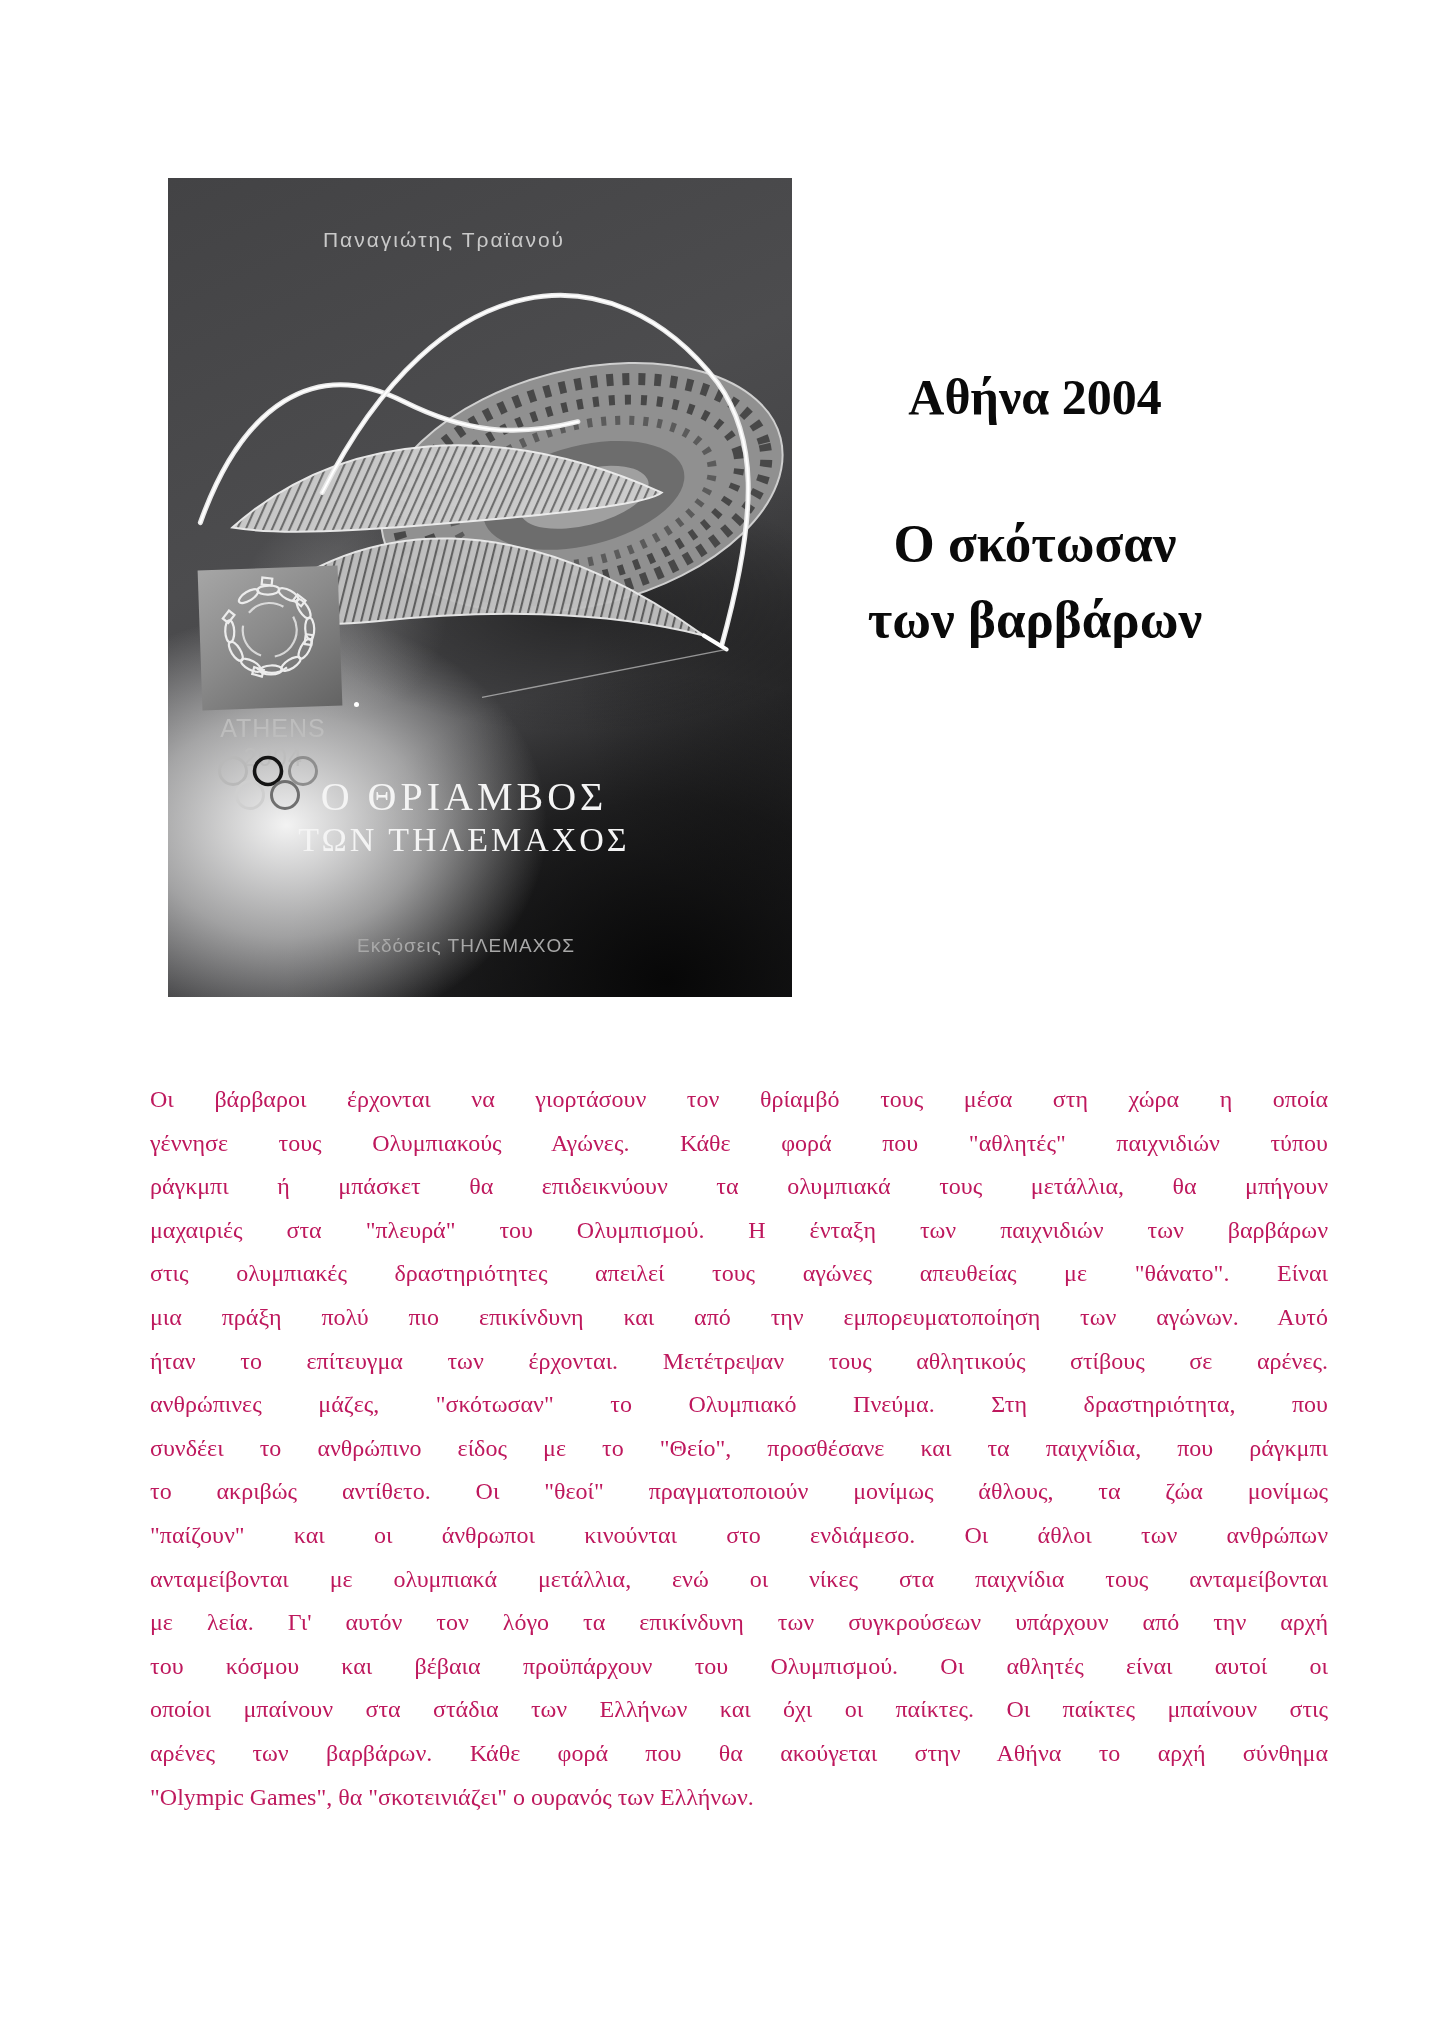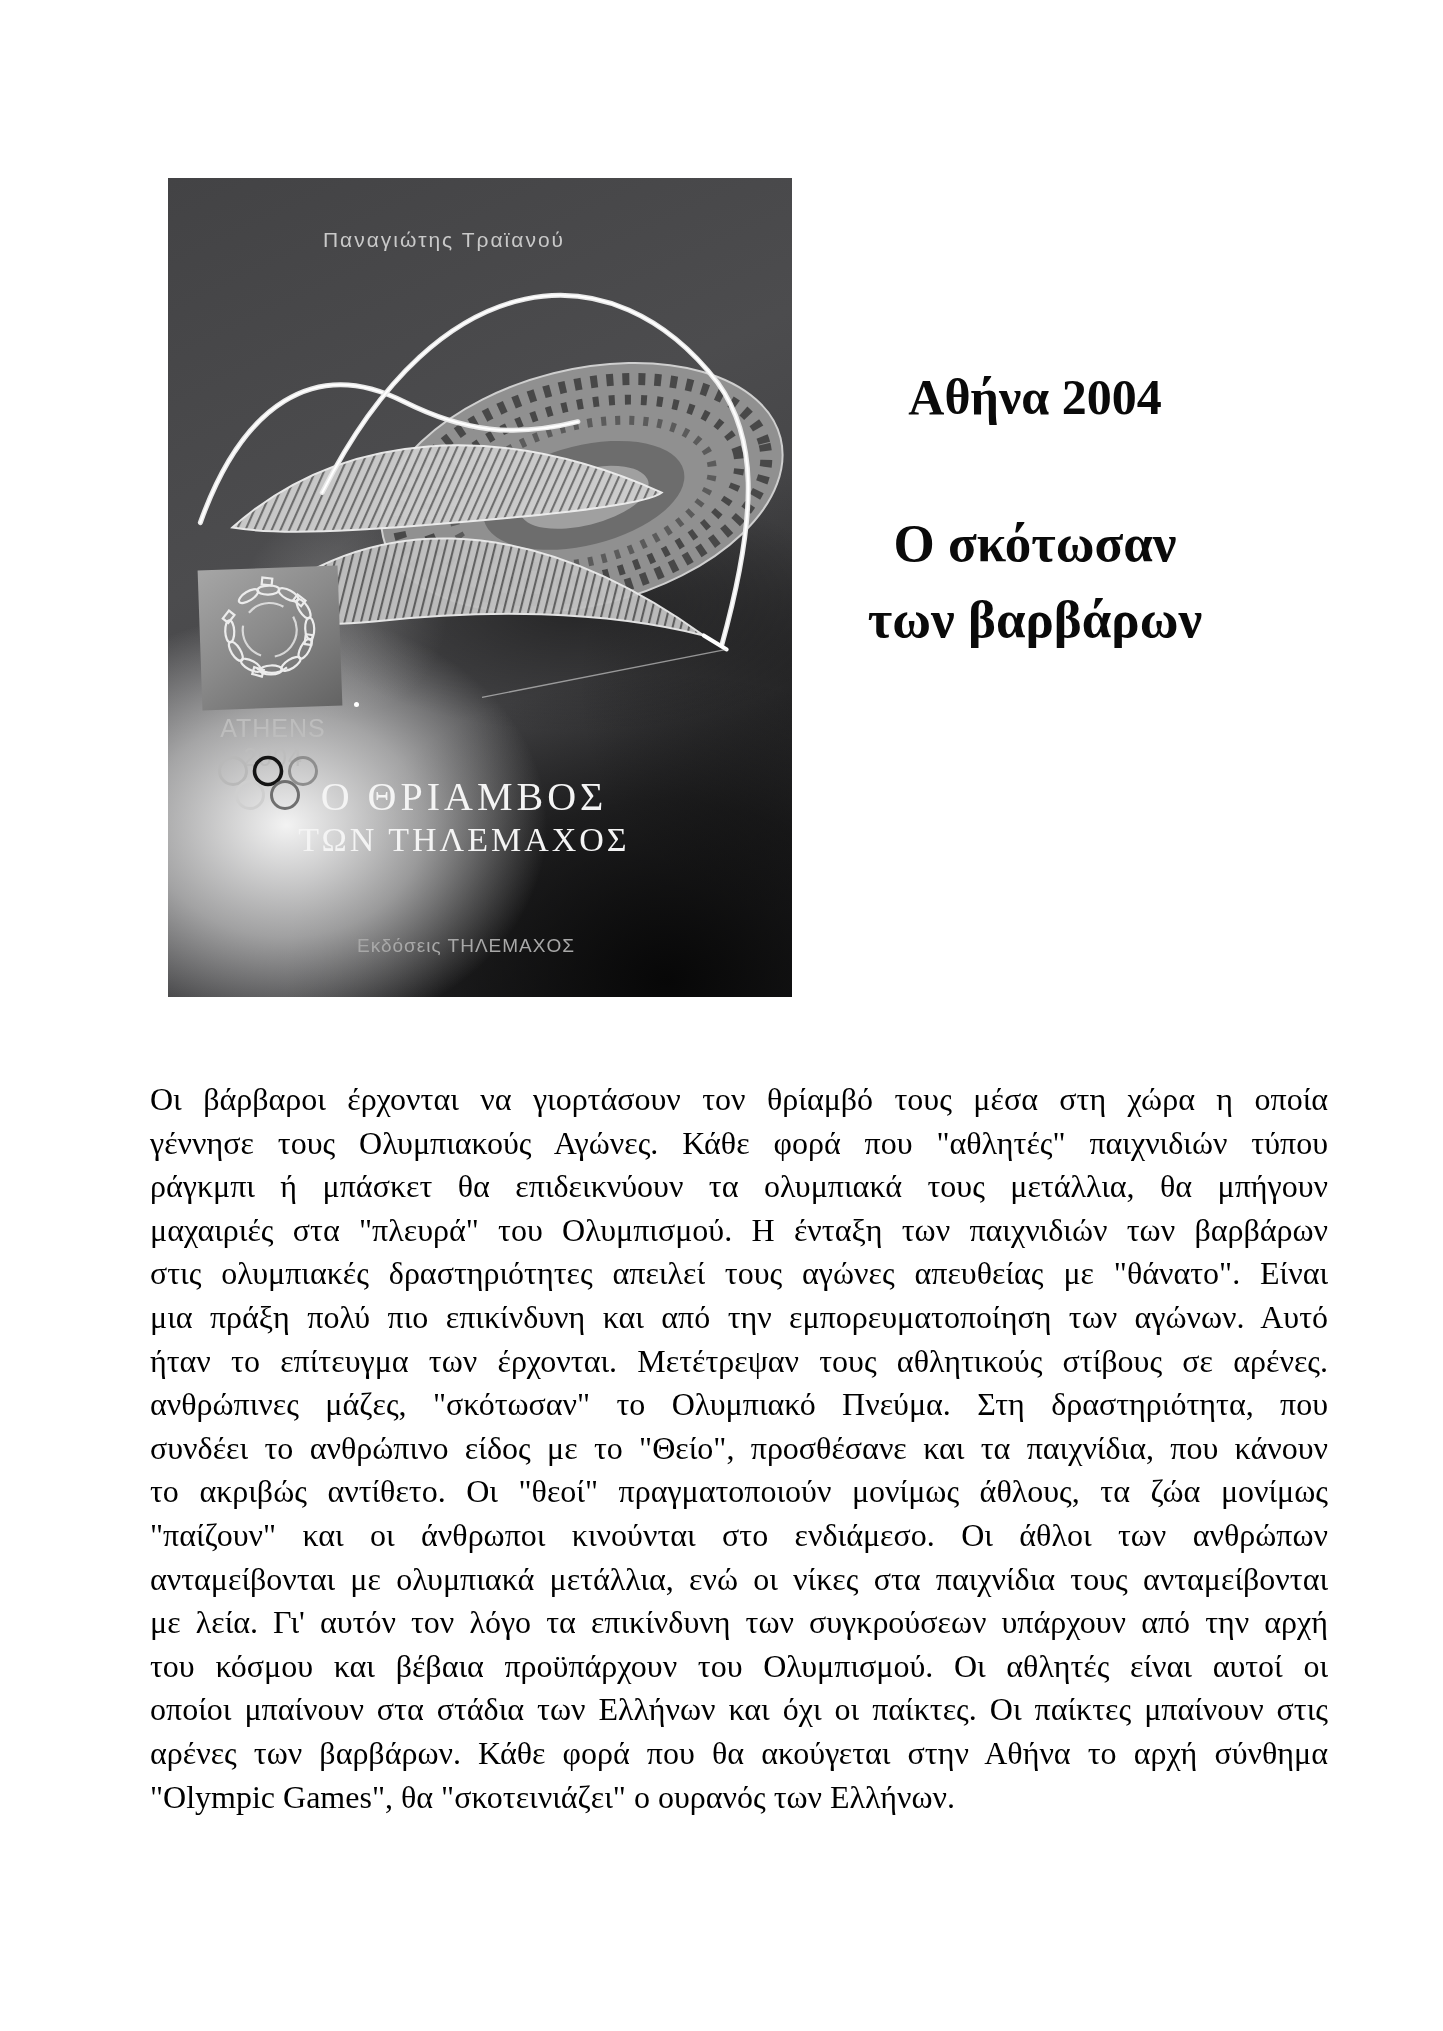--- a/index.html
+++ b/index.html
@@ -55,21 +55,21 @@
 
   
   .h-line { position:absolute; left:750px; width:570px; text-align:center; font-weight:bold; color:#0a0a0a; line-height:1; }
   .h-line1 { top:372px; font-size:50px; }
   .h-line2 { top:517px; font-size:53px; }
   .h-line3 { top:593px; font-size:53px; }
 
   
   .body-text {
     position:absolute; left:150px; top:1078px; width:1178px;
-    font-size:32px; line-height:43.6px; color:#000000;
+    font-size:24px; line-height:43.6px; color:#be185d;
   }
   .body-line { text-align:justify; text-align-last:justify; white-space:nowrap; }
   .body-line:last-child { text-align-last:left; }
 </style>
 </head>
 <body>
 
 <div class="page">
 
   <div class="cover">
@@ -165,21 +165,21 @@
 
   <div class="body-text">
       <div class="body-line">Οι βάρβαροι έρχονται να γιορτάσουν τον θρίαμβό τους μέσα στη χώρα η οποία</div>
       <div class="body-line">γέννησε τους Ολυμπιακούς Αγώνες. Κάθε φορά που "αθλητές" παιχνιδιών τύπου</div>
       <div class="body-line">ράγκμπι ή μπάσκετ θα επιδεικνύουν τα ολυμπιακά τους μετάλλια, θα μπήγουν</div>
       <div class="body-line">μαχαιριές στα "πλευρά" του Ολυμπισμού. Η ένταξη των παιχνιδιών των βαρβάρων</div>
       <div class="body-line">στις ολυμπιακές δραστηριότητες απειλεί τους αγώνες απευθείας με "θάνατο". Είναι</div>
       <div class="body-line">μια πράξη πολύ πιο επικίνδυνη και από την εμπορευματοποίηση των αγώνων. Αυτό</div>
       <div class="body-line">ήταν το επίτευγμα των έρχονται. Μετέτρεψαν τους αθλητικούς στίβους σε αρένες.</div>
       <div class="body-line">ανθρώπινες μάζες, "σκότωσαν" το Ολυμπιακό Πνεύμα. Στη δραστηριότητα, που</div>
-      <div class="body-line">συνδέει το ανθρώπινο είδος με το "Θείο", προσθέσανε και τα παιχνίδια, που κάνουν</div>
+      <div class="body-line">συνδέει το ανθρώπινο είδος με το "Θείο", προσθέσανε και τα παιχνίδια, που ράγκμπι</div>
       <div class="body-line">το ακριβώς αντίθετο. Οι "θεοί" πραγματοποιούν μονίμως άθλους, τα ζώα μονίμως</div>
       <div class="body-line">"παίζουν" και οι άνθρωποι κινούνται στο ενδιάμεσο. Οι άθλοι των ανθρώπων</div>
       <div class="body-line">ανταμείβονται με ολυμπιακά μετάλλια, ενώ οι νίκες στα παιχνίδια τους ανταμείβονται</div>
       <div class="body-line">με λεία. Γι' αυτόν τον λόγο τα επικίνδυνη των συγκρούσεων υπάρχουν από την αρχή</div>
       <div class="body-line">του κόσμου και βέβαια προϋπάρχουν του Ολυμπισμού. Οι αθλητές είναι αυτοί οι</div>
       <div class="body-line">οποίοι μπαίνουν στα στάδια των Ελλήνων και όχι οι παίκτες. Οι παίκτες μπαίνουν στις</div>
       <div class="body-line">αρένες των βαρβάρων. Κάθε φορά που θα ακούγεται στην Αθήνα το αρχή σύνθημα</div>
       <div class="body-line">"Olympic Games", θα "σκοτεινιάζει" ο ουρανός των Ελλήνων.</div>
     </div>
 

